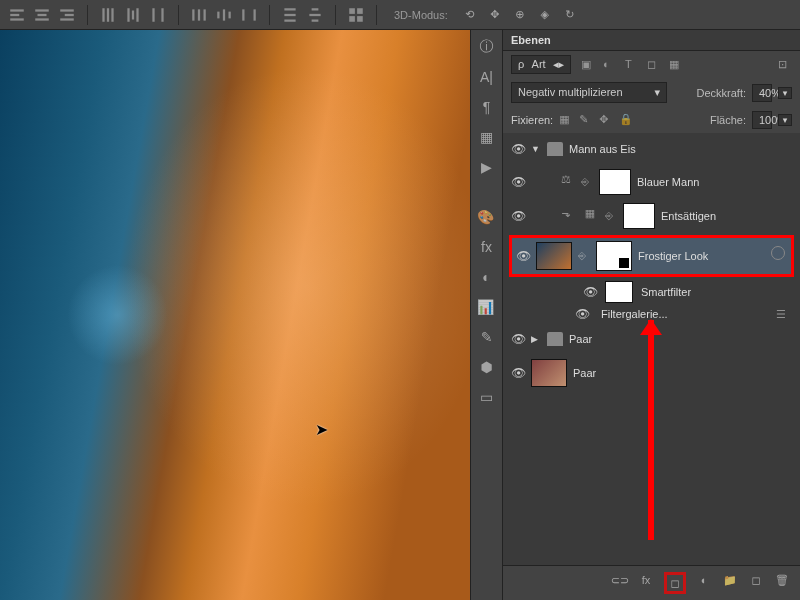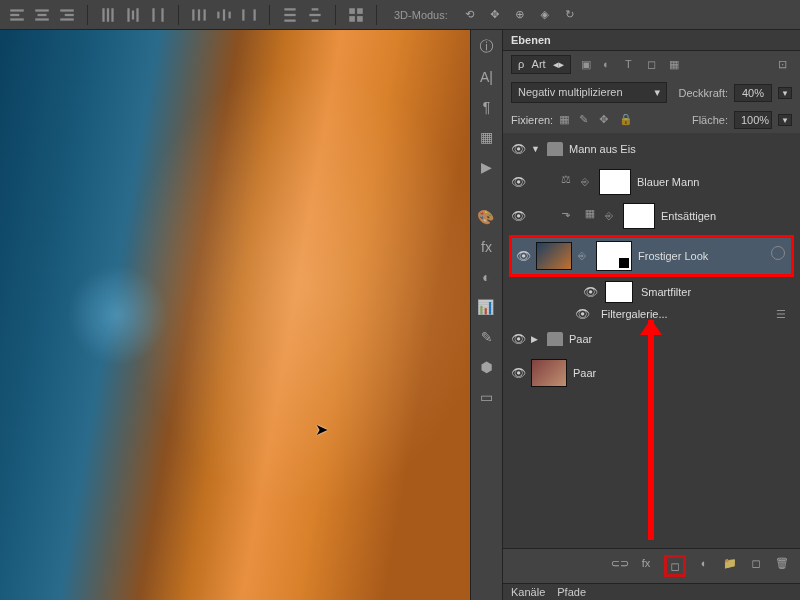--- a/index.html
+++ b/index.html
@@ -18,21 +18,21 @@
 .side-ic{width:22px;height:22px;display:flex;align-items:center;justify-content:center;opacity:.7;font-size:14px}
 .panel{flex:1;background:#434343;display:flex;flex-direction:column;border-left:1px solid #222}
 .panel-tab{background:#3a3a3a;border-bottom:1px solid #222;padding:4px 8px;display:flex;align-items:center}
 .panel-tab span{color:#ddd;font-weight:bold}
 .p-row{display:flex;align-items:center;padding:4px 8px;gap:6px}
 .filter-sel{background:#333;border:1px solid #222;padding:2px 6px;width:60px;display:flex;justify-content:space-between}
 .row-icons{display:flex;gap:8px;margin-left:4px}
 .ri{width:14px;height:14px;opacity:.6}
 .blend-sel{background:#333;border:1px solid #222;padding:3px 6px;width:156px;display:flex;justify-content:space-between}
 .opa-label{color:#bbb;margin-left:auto}
-.opa-val{background:#333;border:1px solid #222;padding:2px 6px;width:38px;text-align:center}
+.opa-val{background:#333;border:1px solid #222;padding:2px 6px;width:20px;text-align:center}
 .opa-dd{width:14px;background:#333;border:1px solid #222;text-align:center;font-size:9px}
 .lock-row{padding:4px 8px;display:flex;align-items:center;gap:6px;color:#bbb}
 .lock-ic{width:14px;height:14px;opacity:.6}
 .layers{flex:1;background:#3a3a3a;overflow:hidden;position:relative}
 .layer{display:flex;align-items:center;padding:4px 8px;gap:6px;min-height:32px}
 .eye{width:14px;font-size:12px;color:#ccc}
 .arrow{width:10px;font-size:9px}
 .folder-ic{width:16px;height:14px;background:#888;border-radius:2px 2px 0 0}
 .lname{color:#ddd}
 .indent{width:20px}
@@ -290,20 +290,16 @@
     <div class="bottom-icons">
       <div class="bi">⊂⊃</div>
       <div class="bi">fx</div>
       <div class="bi boxed">◻</div>
       <div class="bi">◐</div>
       <div class="bi">📁</div>
       <div class="bi">◻</div>
       <div class="bi">🗑</div>
     </div>
 
-    <div class="tabs-bottom">
-      <span>Kanäle</span>
-      <span>Pfade</span>
-    </div>
   </div>
 </div>
 
 <div class="red-arrow"></div>
 
 </body></html>

